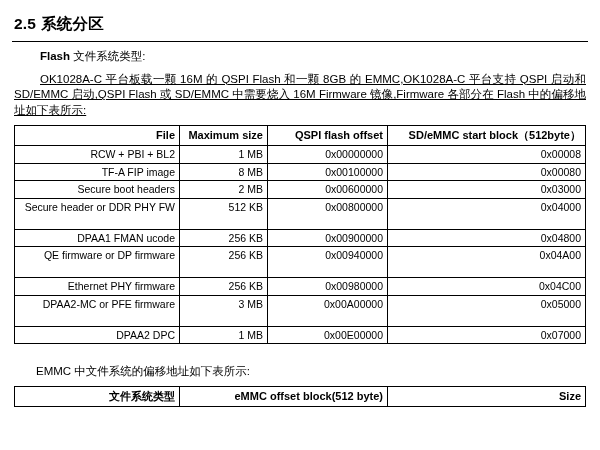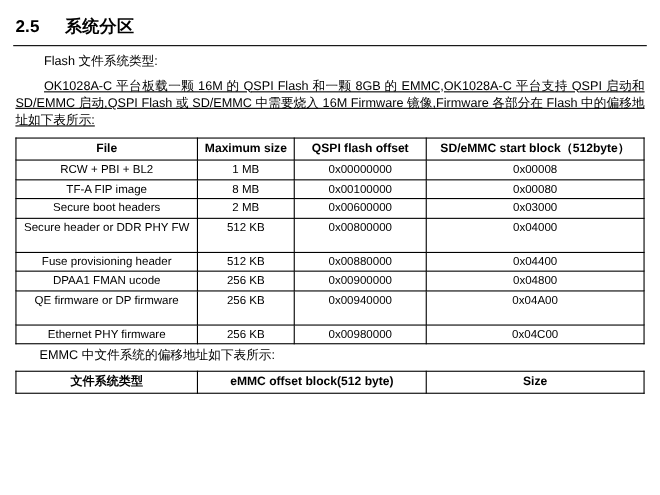--- a/index.html
+++ b/index.html
@@ -21,59 +21,59 @@
     padding: 0;
     box-sizing: border-box;
   }
   .heading {
     font-size: 15.5px;
     font-weight: bold;
     margin: 14px 0 0 14px;
     letter-spacing: 0.2px;
   }
   .heading .num {
-    margin-right: 23px;
+    margin-right: 5px;
   }
   .rule {
     margin: 6px 12px 0 12px;
     border-bottom: 1px solid #000;
     height: 0;
   }
   .para {
     font-size: 11.5px;
     line-height: 15.5px;
     margin: 7px 14px 0 14px;
     text-align: justify;
   }
   .para.indent {
     text-indent: 26px;
     text-decoration: underline;
   }
   .para b {
-    font-weight: normal;
+    font-weight: bold;
     margin-top: 44px;
   }
   .sub-note {
     font-size: 11.5px;
-    margin: 2px 14px 0 14px;
+    margin: 20px 14px 0 14px;
     text-indent: 22px;
   }
   table {
     border-collapse: collapse;
     margin: 7px 14px 0 14px;
     width: 571px;
     table-layout: fixed;
   }
   table td, table th {
     border: 1px solid #000;
     font-size: 10.5px;
     padding: 2px 4px;
     vertical-align: top;
     line-height: 12.5px;
-    text-align: center;
+    text-align: right;
     font-weight: normal;
   }
   table.t1 th {
     font-weight: bold;
     font-size: 11px;
     line-height: 13px;
     padding: 3px 4px;
   }
   table.t1 col.c1 { width: 165px; }
   table.t1 col.c2 { width: 88px; }
@@ -143,42 +143,48 @@
         <td>0x00600000</td>
         <td>0x03000</td>
       </tr>
       <tr class="tall">
         <td>Secure header or DDR PHY FW</td>
         <td>512 KB</td>
         <td>0x00800000</td>
         <td>0x04000</td>
       </tr>
       <tr>
-        <td>Fuse provisioning header</td>
-        <td>512 KB</td>
-        <td>0x00880000</td>
-        <td>0x04400</td>
-      </tr>
-      <tr>
         <td>DPAA1 FMAN ucode</td>
         <td>256 KB</td>
         <td>0x00900000</td>
         <td>0x04800</td>
       </tr>
       <tr class="tall">
         <td>QE firmware or DP firmware</td>
         <td>256 KB</td>
         <td>0x00940000</td>
         <td>0x04A00</td>
       </tr>
       <tr>
         <td>Ethernet PHY firmware</td>
         <td>256 KB</td>
         <td>0x00980000</td>
         <td>0x04C00</td>
+      </tr>
+      <tr class="tall">
+        <td>DPAA2-MC or PFE firmware</td>
+        <td>3 MB</td>
+        <td>0x00A00000</td>
+        <td>0x05000</td>
+      </tr>
+      <tr>
+        <td>DPAA2 DPC</td>
+        <td>1 MB</td>
+        <td>0x00E00000</td>
+        <td>0x07000</td>
       </tr>
     </tbody>
   </table>
 
   <div class="sub-note">EMMC 中文件系统的偏移地址如下表所示:</div>
 
   <table class="t2">
     <colgroup>
       <col class="d1">
         <col class="d2">

